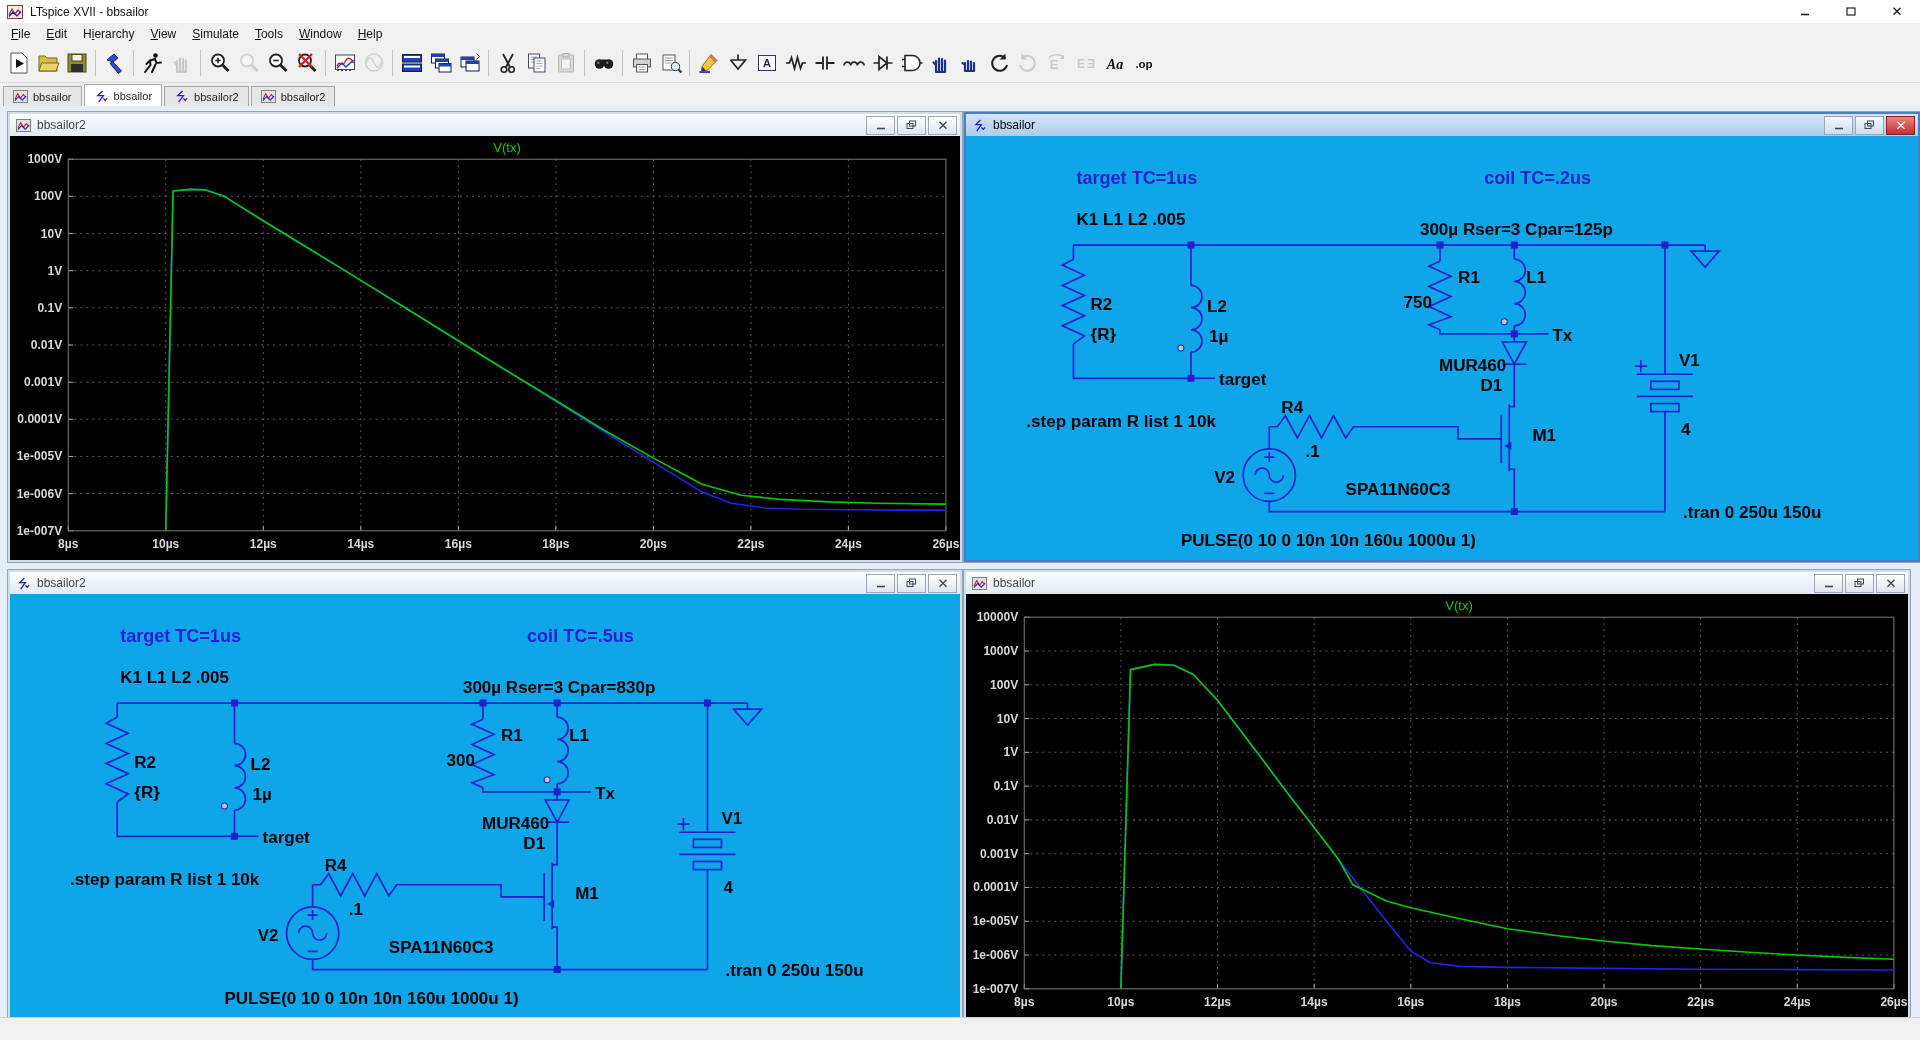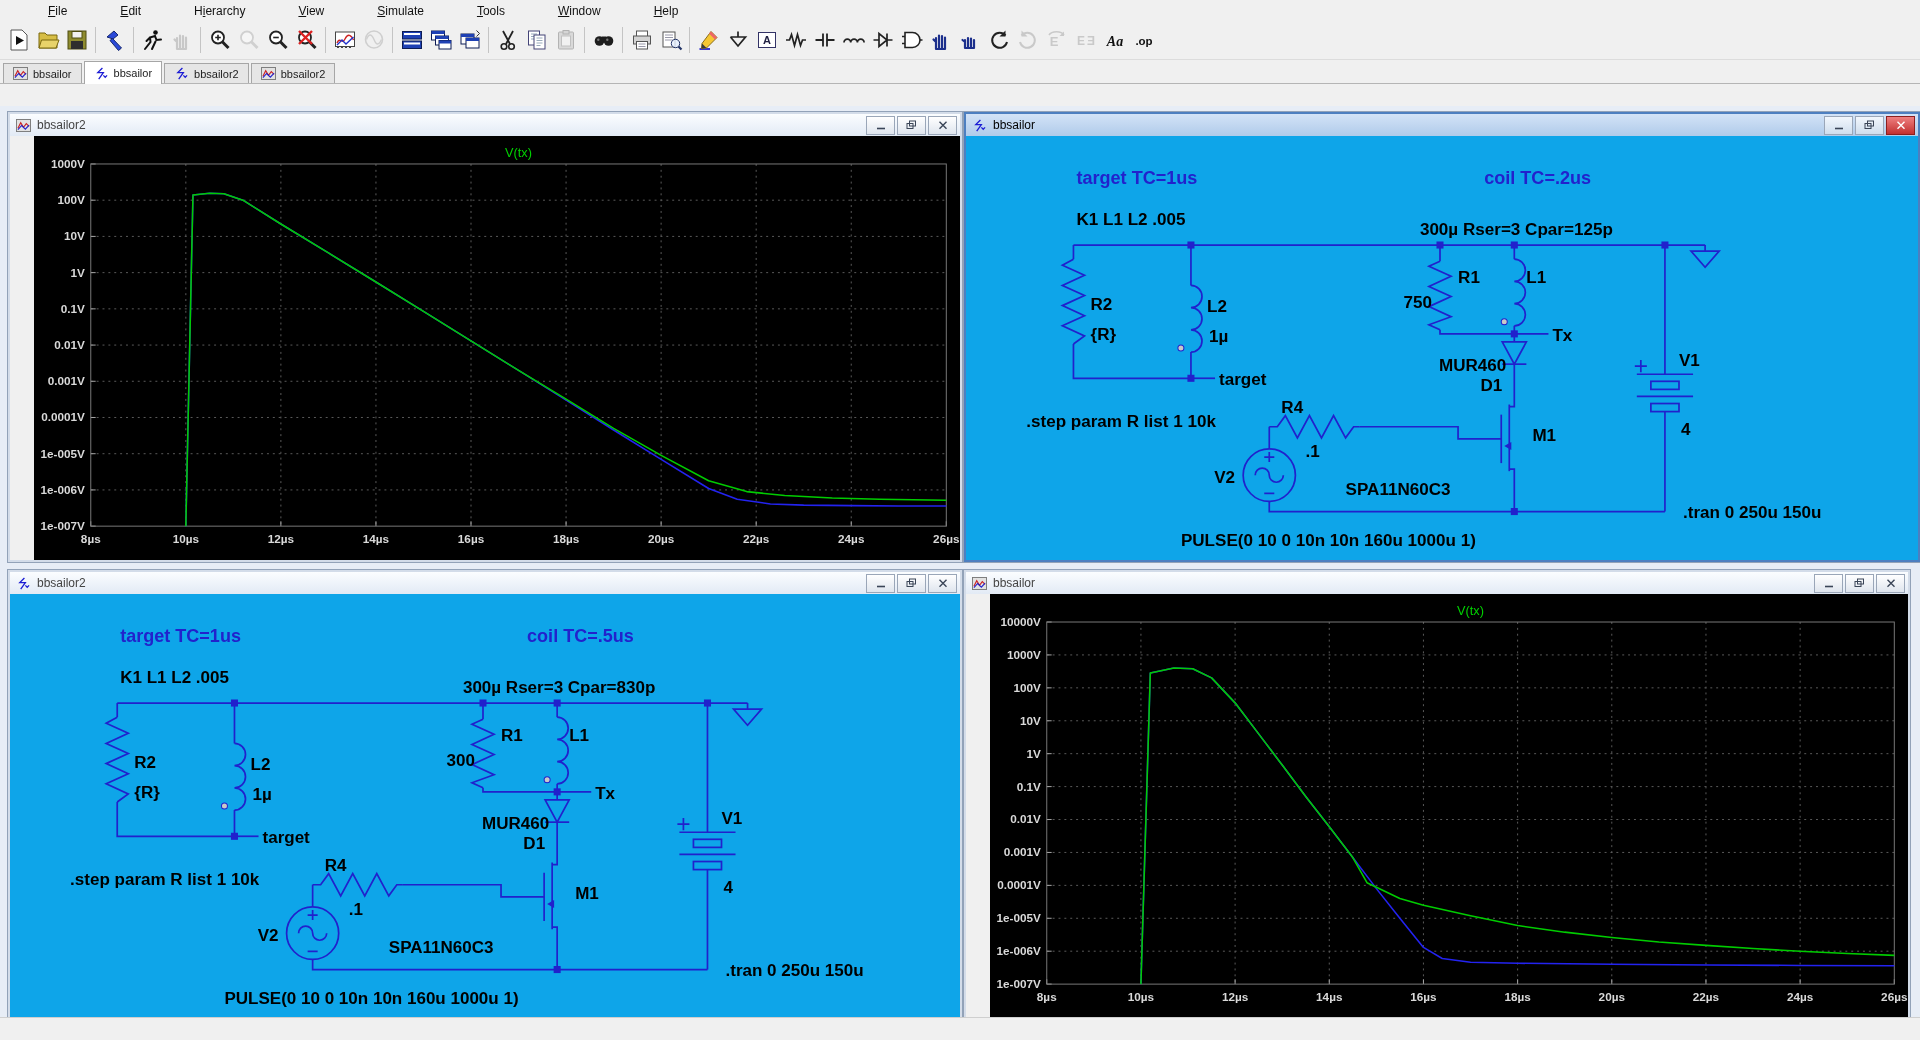--- a/index.html
+++ b/index.html
@@ -5,21 +5,21 @@
   html,body{margin:0;padding:0;background:#6d6d6d;}
   .app{position:relative;width:1920px;height:1040px;background:#f0f0f0;
        font-family:"Liberation Sans",sans-serif;overflow:hidden;user-select:none;}
   
   .titlebar{height:23px;background:#ffffff;display:flex;align-items:center;padding-left:7px;gap:7px;}
   .titlebar .title{font-size:12px;color:#111;white-space:nowrap;}
   .tb-controls{margin-left:auto;display:flex;height:100%;}
   .tb-btn{width:46px;height:100%;display:flex;align-items:center;justify-content:center;color:#222;}
   
   .menubar{height:21px;background:#f0f0f0;display:flex;align-items:center;font-size:12px;padding-left:3px;color:#111;}
-  .menu-item{padding:2px 8px;margin-left:37px;}
+  .menu-item{padding:2px 8px;}
   
   .toolbar{height:38px;background:#f0f0f0;display:flex;align-items:center;padding-left:4px;
            border-bottom:1px solid #dcdcdc;}
   .tbtn{width:29px;height:30px;display:flex;align-items:center;justify-content:center;}
   .tbtn.disabled{opacity:.45;filter:grayscale(1);}
   .tsep{width:1px;height:26px;background:#c4c4c4;margin:0 4px;}
   
   .tabbar{height:23px;background:#f0f0f0;display:flex;align-items:flex-end;padding-left:3px;gap:2px;
           border-bottom:1px solid #b5b5b5;}
   .tab{height:19px;display:flex;align-items:center;gap:5px;padding:0 9px;font-size:11px;color:#222;
@@ -32,28 +32,55 @@
   .win.active{border-color:#4d7fc0;}
   .wtitle{height:22px;display:flex;align-items:center;gap:6px;padding:0 3px 0 6px;
           background:linear-gradient(#fbfdff,#e2eaf5);font-size:12px;color:#444;}
   .win.active .wtitle{background:linear-gradient(#d3e3f7,#b0cbea);color:#000;}
   .wbtns{margin-left:auto;display:flex;gap:2px;}
   .wbtn{width:27px;height:17px;display:flex;align-items:center;justify-content:center;color:#3a4557;
         background:linear-gradient(#ffffff,#dfe5ee);border:1px solid #9aa6b8;}
   .win.active .wbtn{background:linear-gradient(#f2f7fd,#cfdded);}
   .win.active .wbtn.close{background:linear-gradient(#ef8080,#c23030);border-color:#8c1f1f;color:#fff;}
   .wcontent{position:absolute;left:0;right:0;top:22px;bottom:0;overflow:hidden;}
-  .wcontent.plot{background:#000;margin-left:24px;}
+  .wcontent.plot{background:#000;}
   .wcontent.schem{background:#0ea5e9;}
   svg{display:block;}
 </style>
 </head>
 <body>
 
 <div class="app">
+  <div class="titlebar">
+    <span id="app-icon">
+        <svg width="16" height="14" viewBox="0 0 16 14">
+          <rect x="0.5" y="0.5" width="15" height="13" fill="#eee" stroke="#933"></rect>
+          <path d="M2 10 L5 4 L8 9 L11 5 L14 8" fill="none" stroke="#c22" stroke-width="1.3"></path>
+          <path d="M2 11.5 L6 7 L10 11 L14 6.5" fill="none" stroke="#22c" stroke-width="1.3"></path>
+        </svg>
+      </span>
+    <span class="title">LTspice XVII - bbsailor</span>
+    <span class="tb-controls" id="app-controls">
+        <span class="tb-btn">
+          <svg width="10" height="9" viewBox="0 0 10 9">
+            <path d="M1 7.5 H9" stroke="currentColor" stroke-width="1.6" fill="none"></path>
+          </svg>
+        </span>
+        <span class="tb-btn">
+          <svg width="10" height="9" viewBox="0 0 10 9">
+            <rect x="1" y="1" width="8" height="7" fill="none" stroke="currentColor" stroke-width="1.2"></rect>
+          </svg>
+        </span>
+        <span class="tb-btn">
+          <svg width="10" height="9" viewBox="0 0 10 9">
+            <path d="M1.5 0.8 L8.5 7.8 M8.5 0.8 L1.5 7.8" stroke="currentColor" stroke-width="1.4" fill="none"></path>
+          </svg>
+        </span>
+      </span>
+  </div>
   <div class="menubar" id="menubar">
       <span class="menu-item"><u>F</u>ile</span>
       <span class="menu-item"><u>E</u>dit</span>
       <span class="menu-item">H<u>i</u>erarchy</span>
       <span class="menu-item"><u>V</u>iew</span>
       <span class="menu-item"><u>S</u>imulate</span>
       <span class="menu-item"><u>T</u>ools</span>
       <span class="menu-item"><u>W</u>indow</span>
       <span class="menu-item"><u>H</u>elp</span>
     </div>

